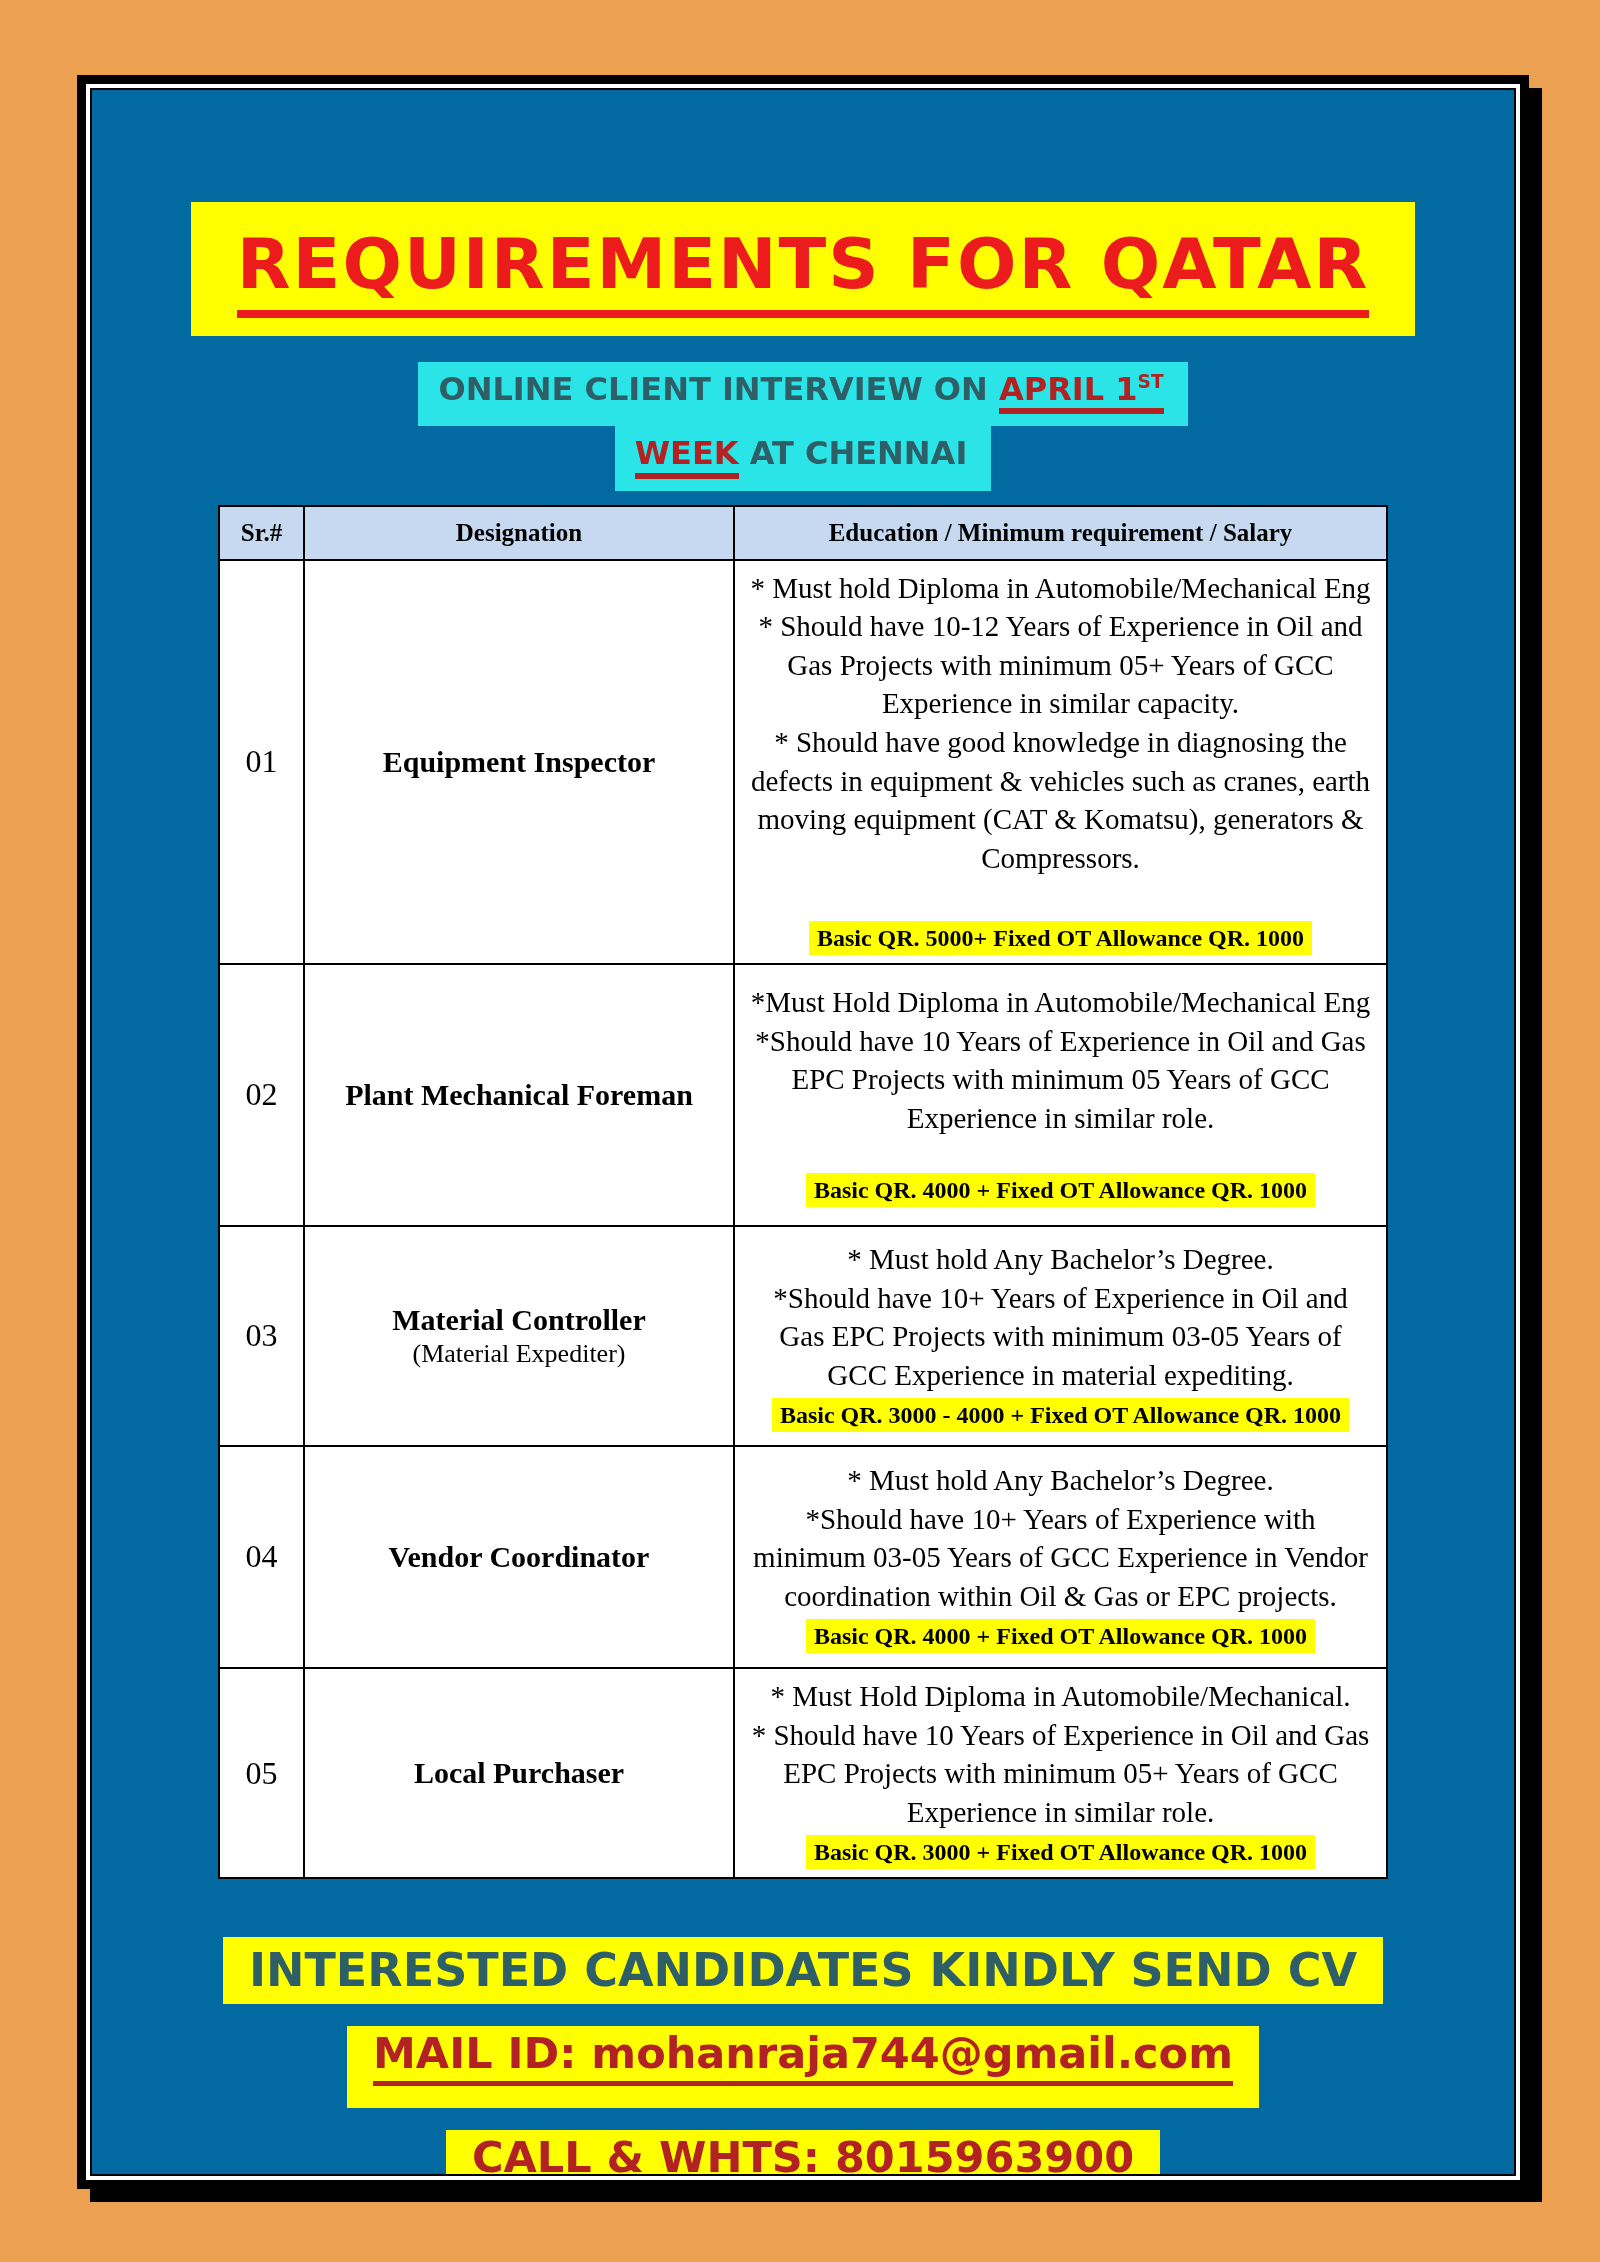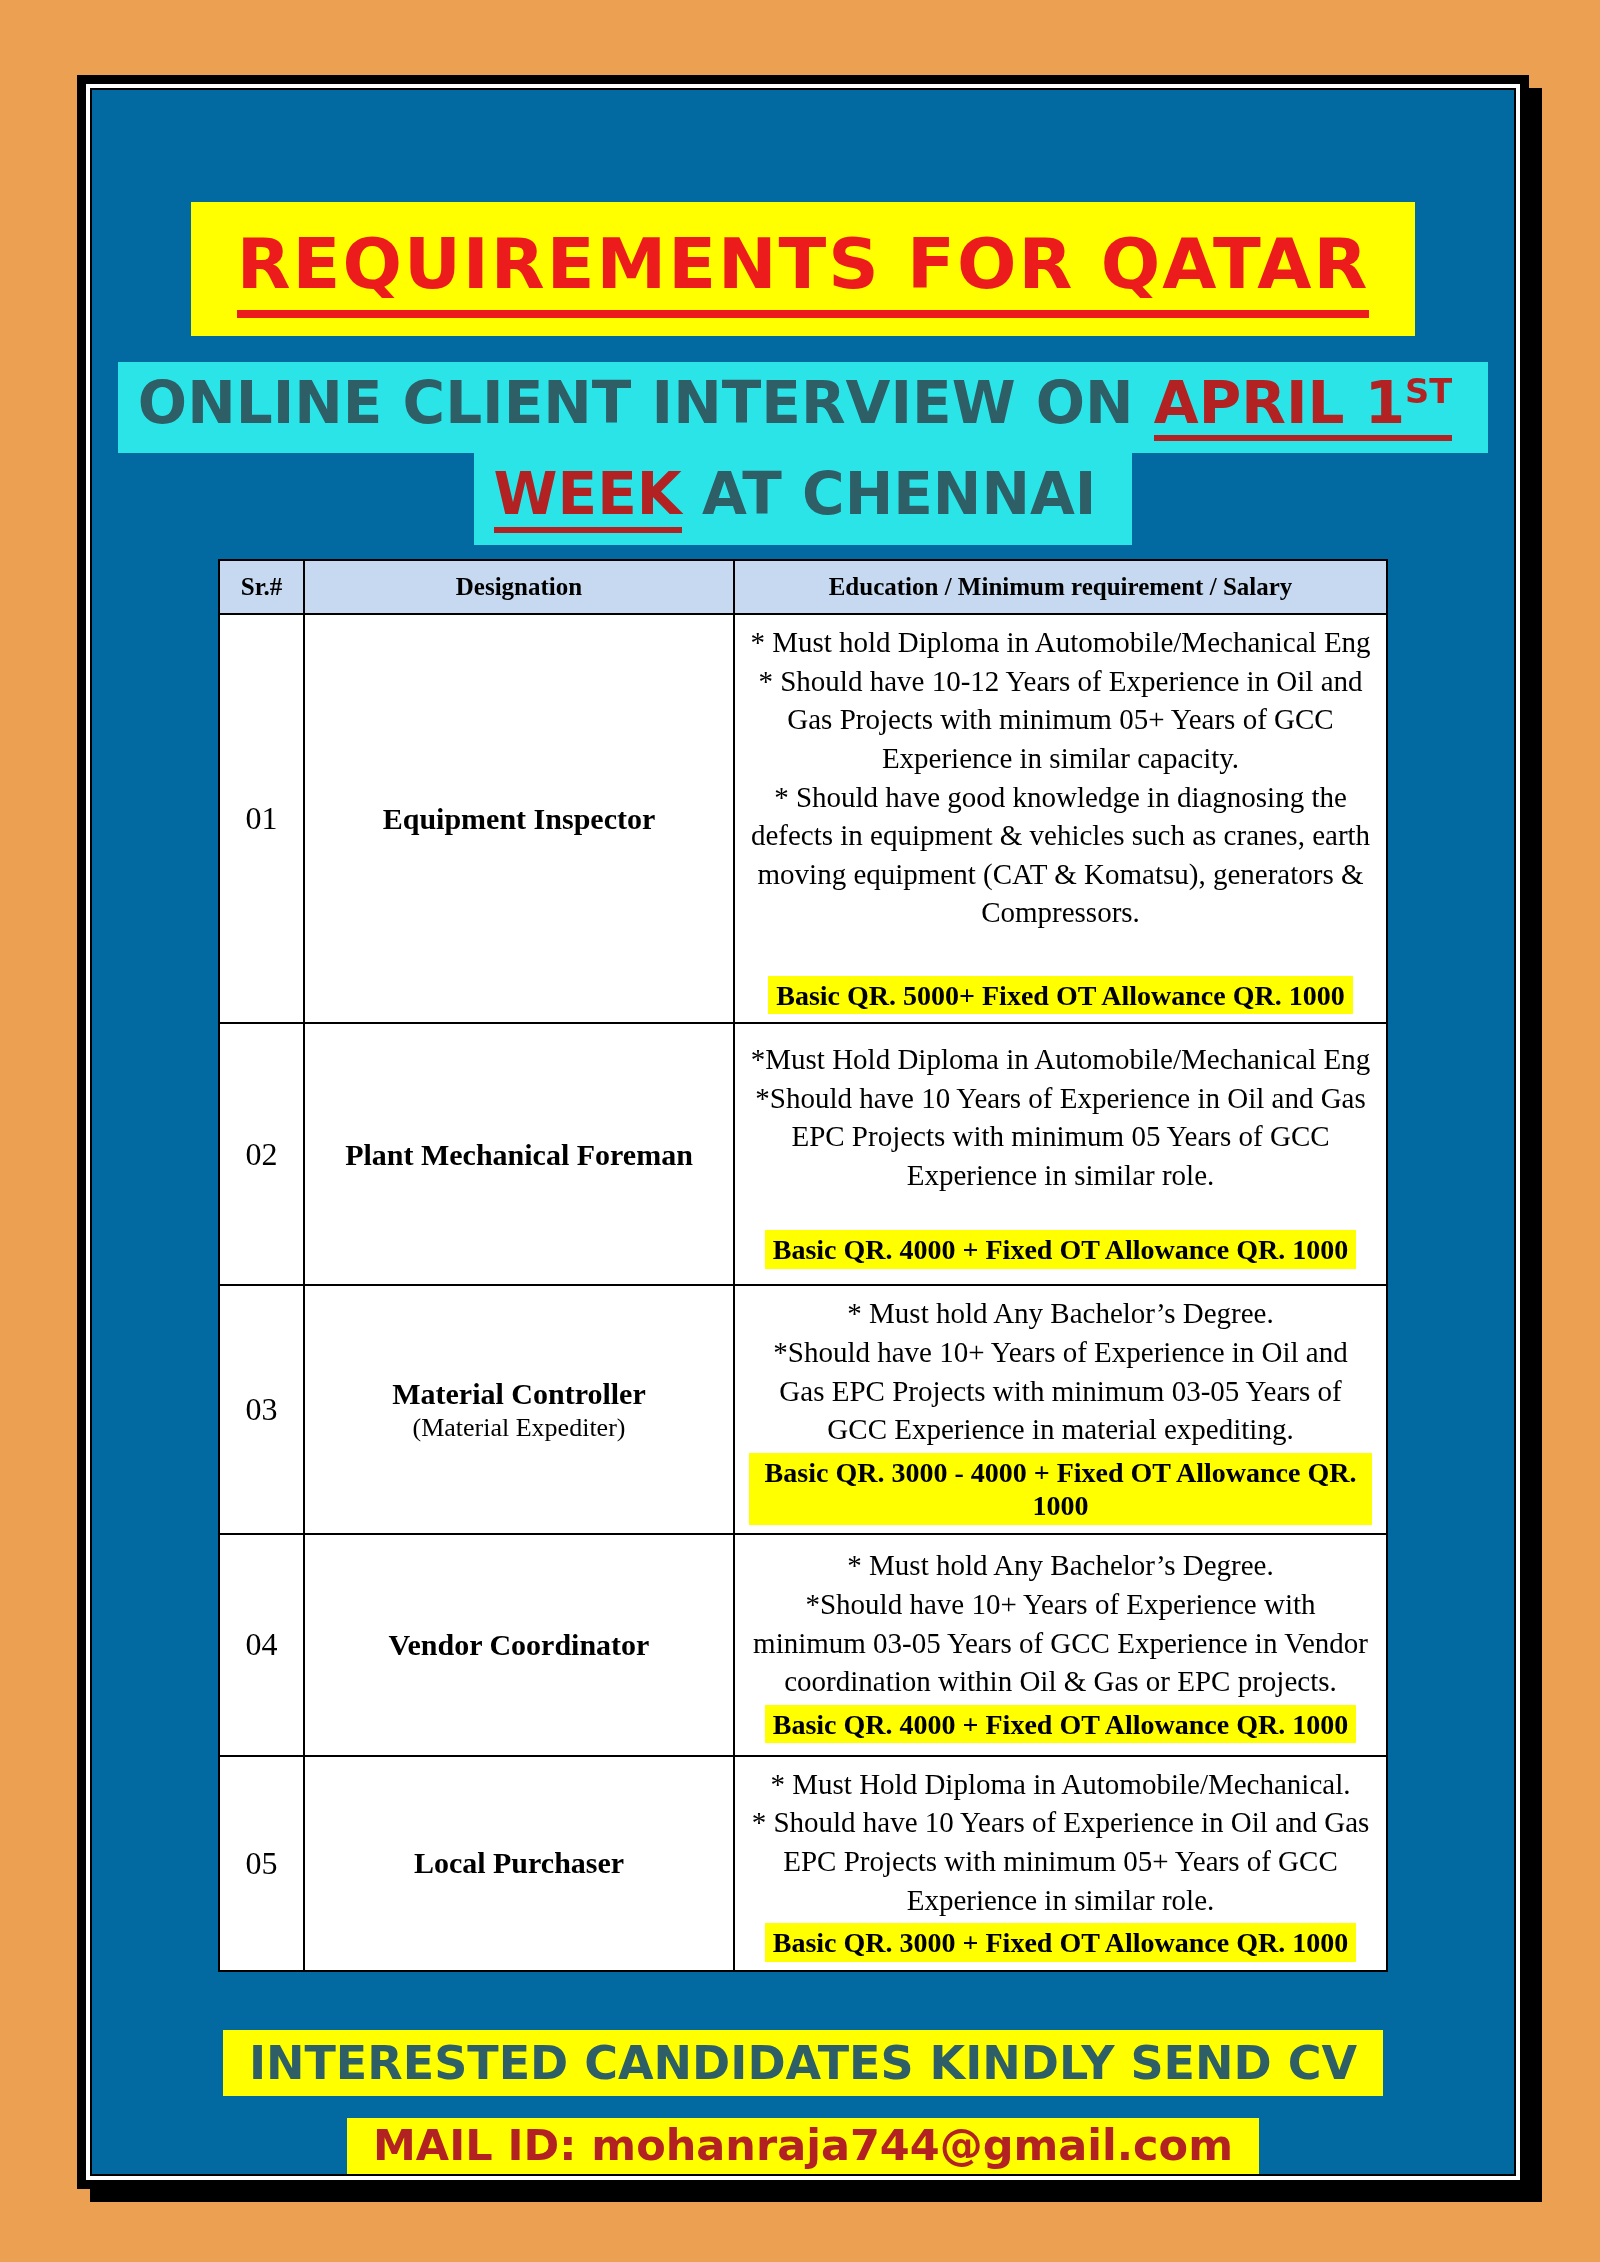--- a/index.html
+++ b/index.html
@@ -35,23 +35,23 @@
     font-size:70px; color:#ed1c1c; letter-spacing:2px;
     border-bottom:8px solid #ed1c1c; padding-bottom:8px;
     line-height:1.05; white-space:nowrap;
   }
 
   
   .sub-row { text-align:center; margin-top:26px; }
   .sub-row + .sub-row { margin-top:0; }
   .sub-hl {
     display:inline-block; background:#2ae4e8;
-    padding:10px 36px 12px 20px;
+    padding:10px 24px 12px 20px;
     font-family:"DejaVu Sans", sans-serif; font-weight:bold;
-    font-size:58px; color:#2e5f66; line-height:1.1; white-space:nowrap;
+    font-size:32px; color:#2e5f66; line-height:1.1; white-space:nowrap;
   }
   .red-ul {
     color:#b22222; display:inline-block;
     border-bottom:6px solid #b22222; padding-bottom:2px; line-height:1.05;
   }
   .red-ul sup { font-size:58%; vertical-align:super; }
 
   
   table.req {
     width:1168px; margin:14px auto 4px auto;
@@ -66,21 +66,21 @@
   }
   td.sr { text-align:center; font-size:32px; color:#000; }
   td.desig { text-align:center; font-weight:bold; font-size:30px; color:#000; line-height:1.25; }
   .desig-sub { display:block; font-size:26px; font-weight:normal; }
   td.edu { padding:8px 14px; vertical-align:middle; }
   .edu-inner { display:flex; flex-direction:column; justify-content:center; align-items:center; }
   .edu-inner p { margin:0; text-align:center; font-size:29px; line-height:1.33; color:#000; }
   .salary-line { text-align:center; }
   .salary {
     display:inline-block; background:#ffff00;
-    font-weight:bold; font-size:28px; color:#000;
+    font-weight:bold; font-size:24px; color:#000;
     padding:3px 8px 2px 8px; line-height:1.2;
   }
   tr.r1 td { height:335px; } tr.r2 td { height:262px; }
   tr.r3 td { height:220px; } tr.r4 td { height:222px; } tr.r5 td { height:208px; }
   tr.r1 .salary-line { margin-top:44px; }
   tr.r2 .salary-line { margin-top:36px; }
   tr.r3 .salary-line, tr.r4 .salary-line, tr.r5 .salary-line { margin-top:4px; }
 
   
   .footer { margin-top:58px; text-align:center; font-family:"DejaVu Sans", sans-serif; font-weight:bold; }

